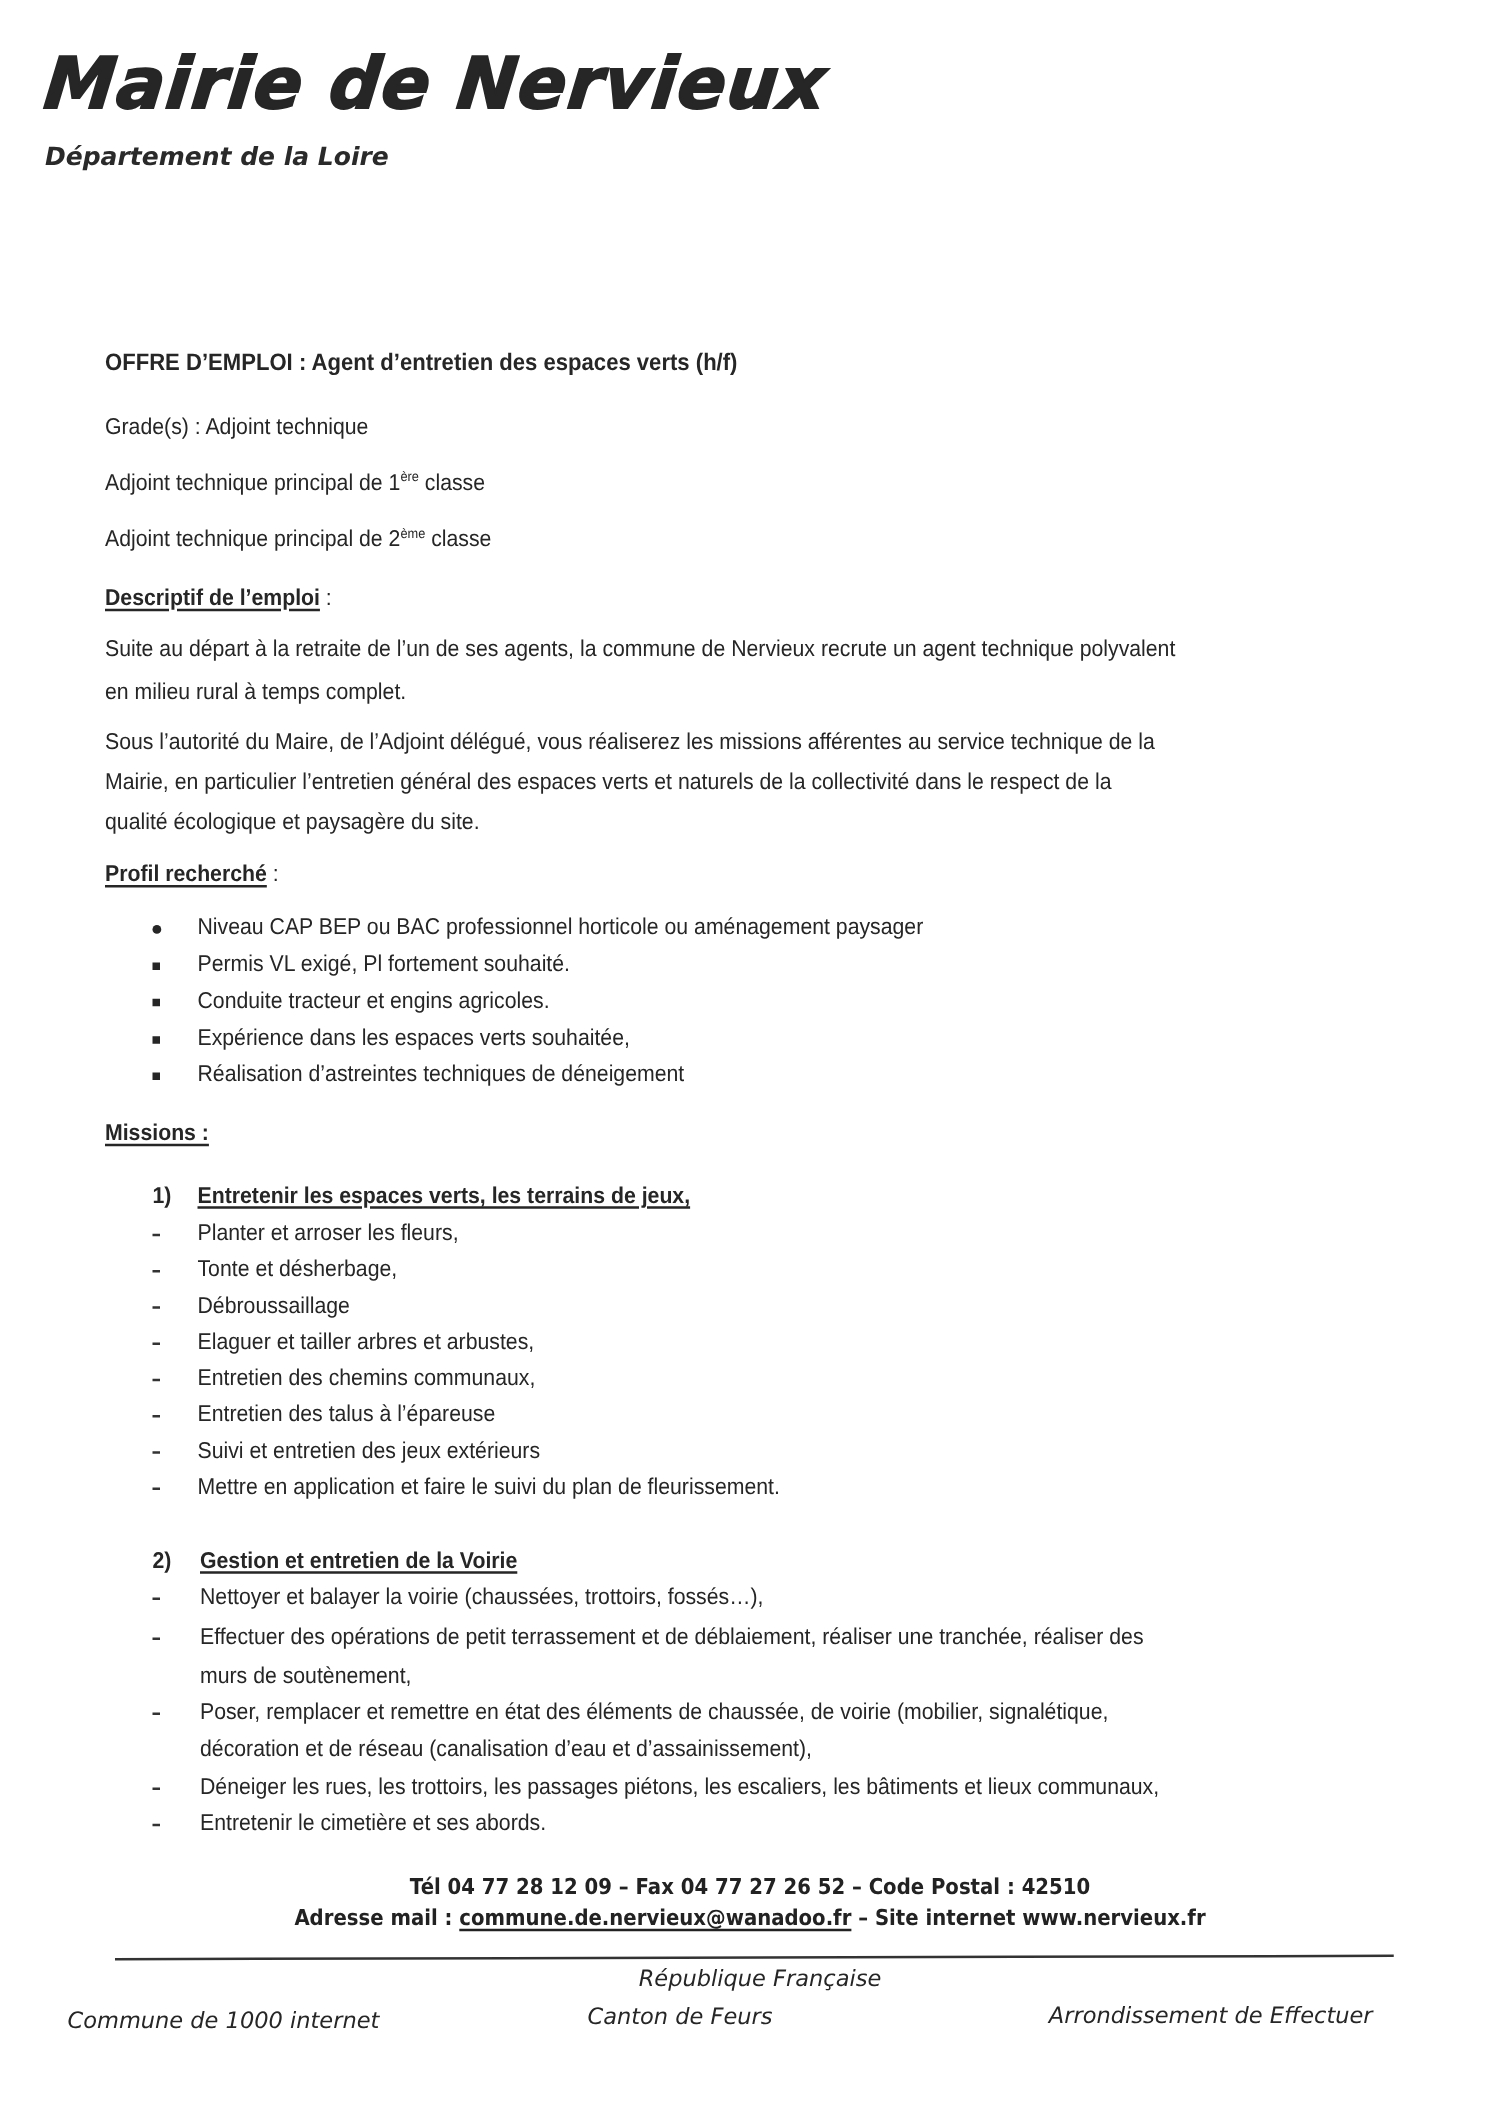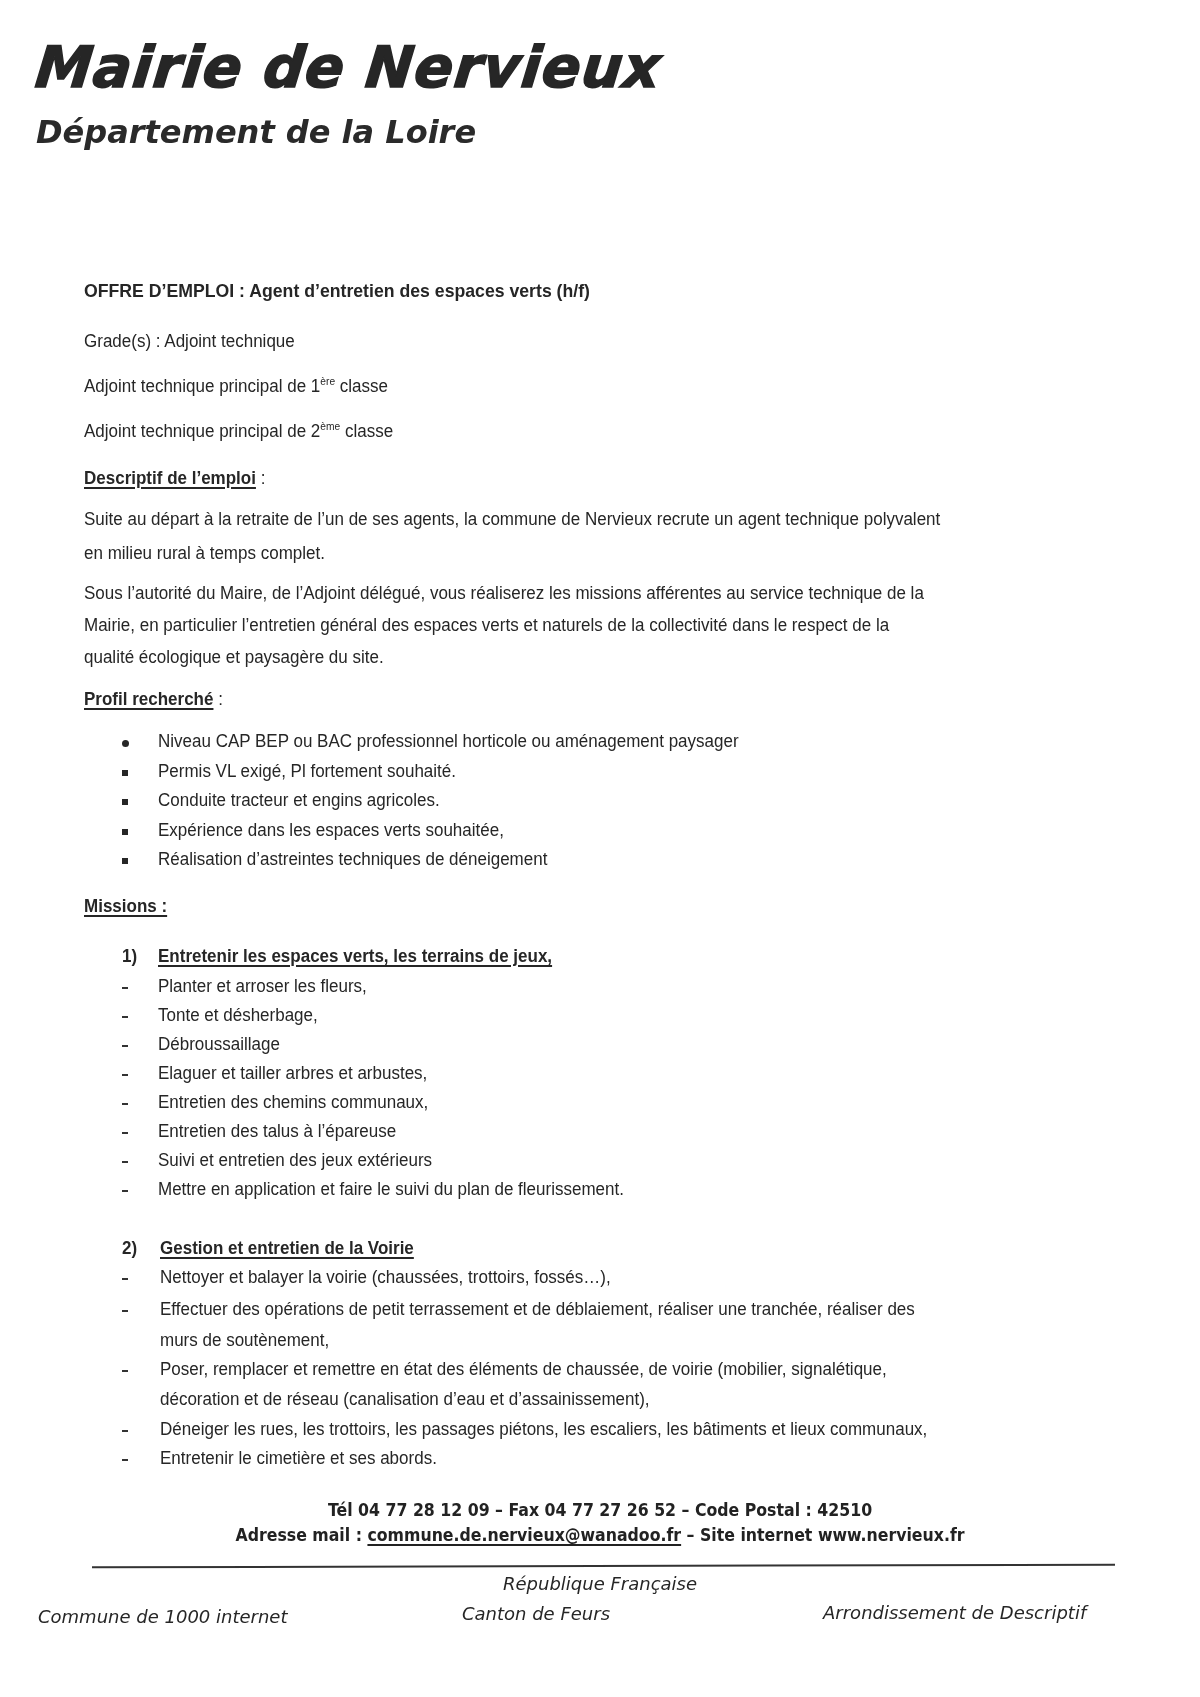--- a/index.html
+++ b/index.html
@@ -21,21 +21,21 @@
       font-size: 57px;
       letter-spacing: 1px;
       color: #262626;
       transform: skewX(-6deg);
       -webkit-text-stroke: 1.5px #262626;
     }
     #departement {
       left: 36px; top: 113px;
       font-family: "DejaVu Sans", sans-serif;
       font-style: italic;
-      font-size: 32px;
+      font-size: 20px;
       color: #2a2a2a;
       font-weight: 600;
     }
 
     
     .body-text {
       font-family: "Liberation Sans", sans-serif;
       font-size: 18.3px;
       color: #262626;
       transform: scaleX(0.93);
@@ -66,20 +66,21 @@
     }
     #footer-rule {
       position: absolute; left: 92px; top: 1565px; width: 1023px; height: 2px;
       background: #333; transform: rotate(-0.15deg);
     }
     .footer-italic {
       font-family: "DejaVu Sans", sans-serif;
       font-style: italic;
       font-size: 18px;
       color: #262626;
+      padding-left: 16px;
     }
   </style>
 </head>
 <body>
 
 <div class="abs" id="mairie-title">Mairie de Nervieux</div>
 <div class="abs" id="departement">Département de la Loire</div>
 
 <div class="abs body-text bold" style="left:84px; top:280px; font-size:19px;">OFFRE D’EMPLOI : Agent d’entretien des espaces verts (h/f)</div>
 <div class="abs body-text" style="left:84px; top:330px;">Grade(s) : Adjoint technique</div>
@@ -176,13 +177,13 @@
 <div class="abs contact" style="left:0; width:1200px; text-align:center; top:1500px;">Tél 04 77 28 12 09 – Fax 04 77 27 26 52 – Code Postal : 42510</div>
 <div class="abs contact" style="left:0; width:1200px; text-align:center; top:1525px;">
   <span>Adresse mail : </span><span class="ul">commune.de.nervieux@wanadoo.fr</span><span> – Site internet www.nervieux.fr</span>
 </div>
 
 <div id="footer-rule"></div>
 
 <div class="abs footer-italic" style="left:38px; top:1606px;">Commune de 1000 internet</div>
 <div class="abs footer-italic" style="left:0; width:1200px; text-align:center; top:1573px;">République Française</div>
 <div class="abs footer-italic" style="left:0; width:1072px; text-align:center; top:1603px;">Canton de Feurs</div>
-<div class="abs footer-italic" style="left:823px; top:1602px;">Arrondissement de Descriptif</div>
+<div class="abs footer-italic" style="left:823px; top:1602px;">Arrondissement de Effectuer</div>
 
 </body></html>

